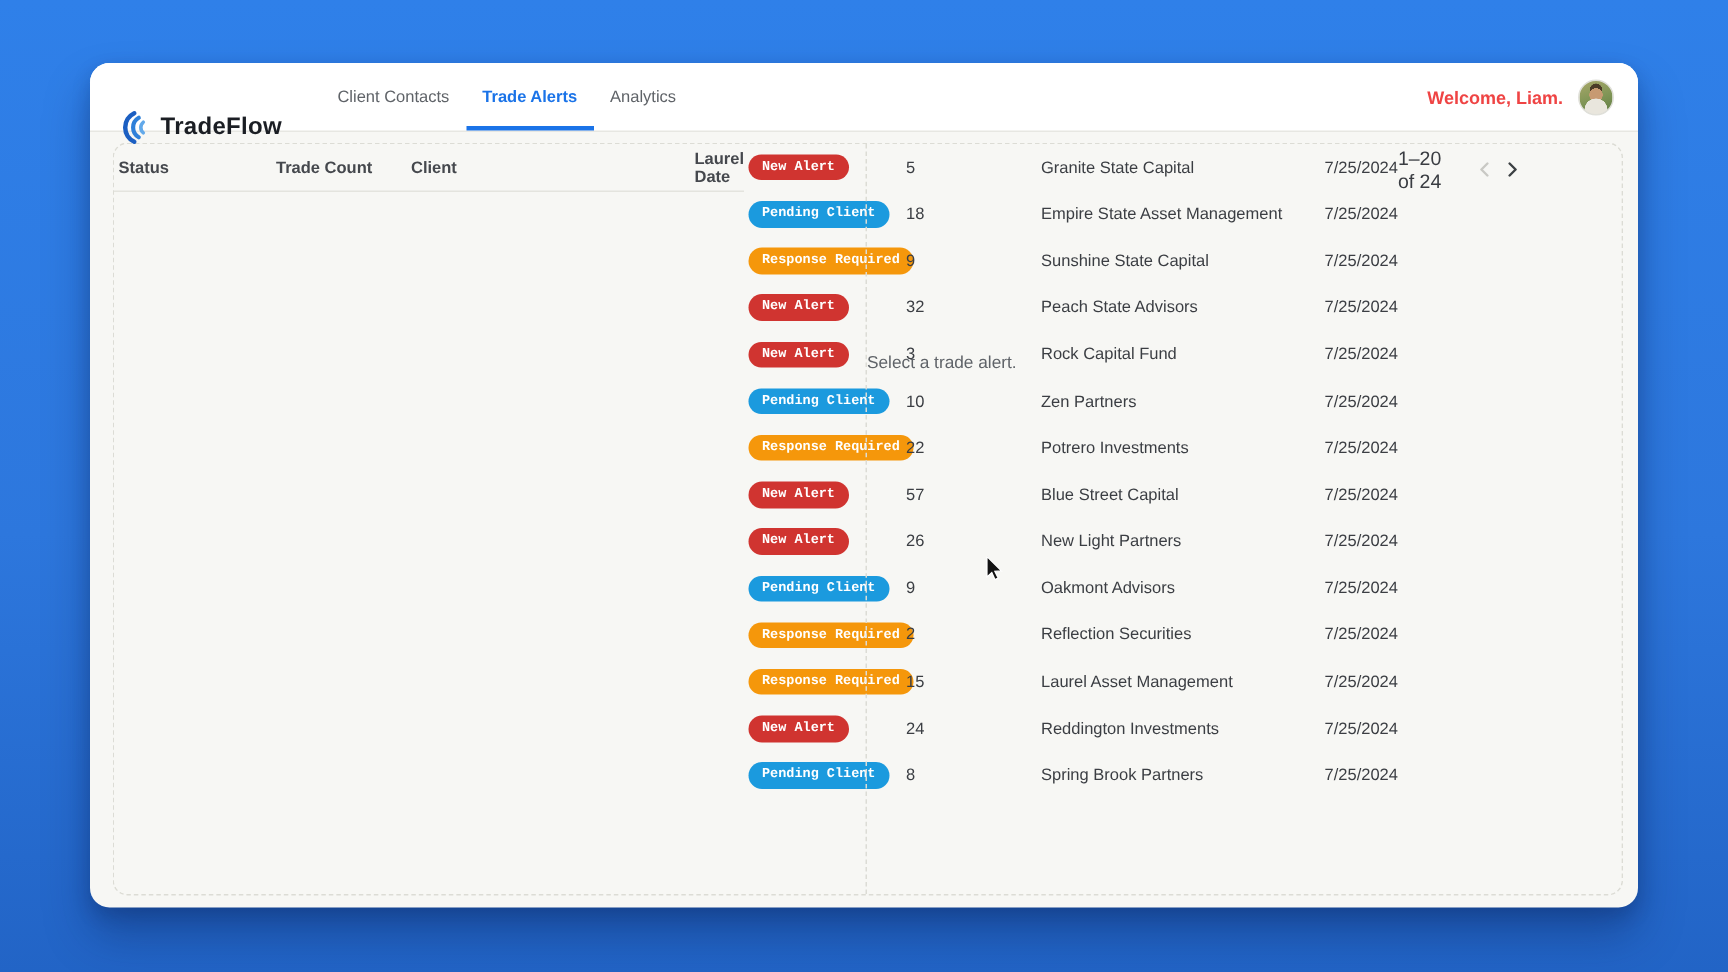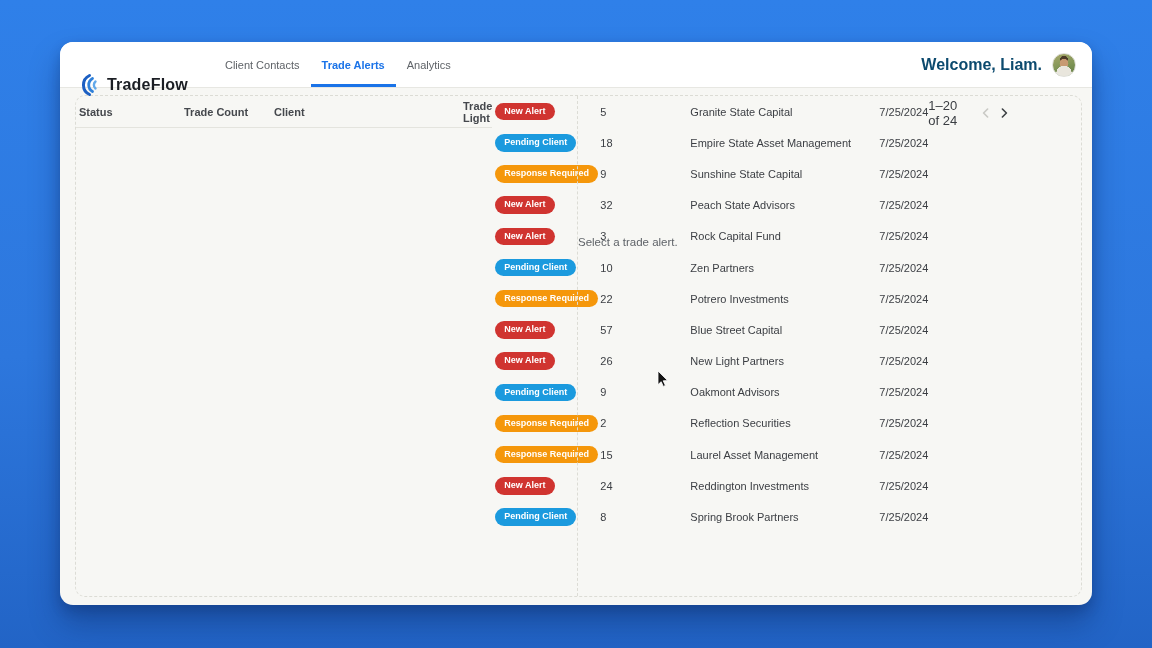--- a/index.html
+++ b/index.html
@@ -22,21 +22,21 @@
   .brand { display:flex; align-items:center; gap:7px;margin-top:40px; }
   .brand-title { font-size:16px; font-weight:700; color:#1b1e24; letter-spacing:.2px; }
   .tabs { display:flex; margin-left:26px; }
   .tab {
     display:flex; align-items:center; padding:0 11px; font-size:11px; font-weight:500;
     color:#5f6368; border:none; background:transparent; cursor:pointer;
     border-bottom:3px solid transparent; border-top:3px solid transparent;
   }
   .tab.active { color:#1a73e8; font-weight:700; border-bottom-color:#1a73e8; }
   .user { margin-left:auto; display:flex; align-items:center; gap:10px; }
-  .welcome { font-size:16px; font-weight:700; color:#0c4a6e; }
+  .welcome { font-size:12px; font-weight:700; color:#ef4444; }
   .avatar {
     width:24px; height:24px; border-radius:50%; cursor:pointer; border:1px solid #e0e0da;
     background:
       radial-gradient(circle at 50% 88%, #e9e6dd 0 34%, rgba(0,0,0,0) 35%),
       radial-gradient(circle at 50% 42%, #c79a72 0 26%, rgba(0,0,0,0) 27%),
       radial-gradient(circle at 50% 26%, #4c3b28 0 20%, rgba(0,0,0,0) 21%),
       linear-gradient(160deg, #a9a86a 0%, #7e9455 55%, #5f7c44 100%);
   }
   
   .content { height:516px; padding:7px 10px 7px 15px; }
@@ -49,21 +49,21 @@
     align-items:center; padding-left:3px;
   }
   .thead {
     height:32px; border-bottom:1px solid #e4e4de;
     font-size:11px; font-weight:700; color:#45484d;
   }
   .tbody { flex:1; }
   .row { height:31.2px; font-size:11px; color:#3b3e43; cursor:pointer; background:transparent; }
   .badge {
     justify-self:start; font-size:9px; font-weight:700; color:#fff;
-    padding:4px 9px 4.5px; border-radius:10px; line-height:1; white-space:nowrap;
+    padding:4px 9px 4.5px; border-radius:10px; line-height:1; white-space:nowrap;font-family:Liberation Mono, monospace;
   }
   .tfoot {
     height:33px; display:flex; align-items:center; justify-content:flex-end;
     padding-right:6px; font-size:13px; color:#3a3d42;
   }
   .pg-btn {
     width:24px; height:24px; display:flex; align-items:center; justify-content:center;
     background:transparent; border:none; cursor:pointer; border-radius:50%;
   }
   .pg-btn.prev { color:#c9c9c4; margin-left:16px; }
@@ -104,21 +104,21 @@
   </header>
 
   <div class="content">
     <div class="panel">
 
       <section class="list">
         <div class="grid-row thead">
           <span>Status</span>
           <span>Trade Count</span>
           <span>Client</span>
-          <span>Trade Light</span>
+          <span>Laurel Date</span>
         </div>
 
         <div class="tbody">
 
         <div class="grid-row row">
               <span class="badge" style="background: rgb(208, 52, 48);">New Alert</span>
               <span>5</span>
               <span>Granite State Capital</span>
               <span>7/25/2024</span>
             </div>

